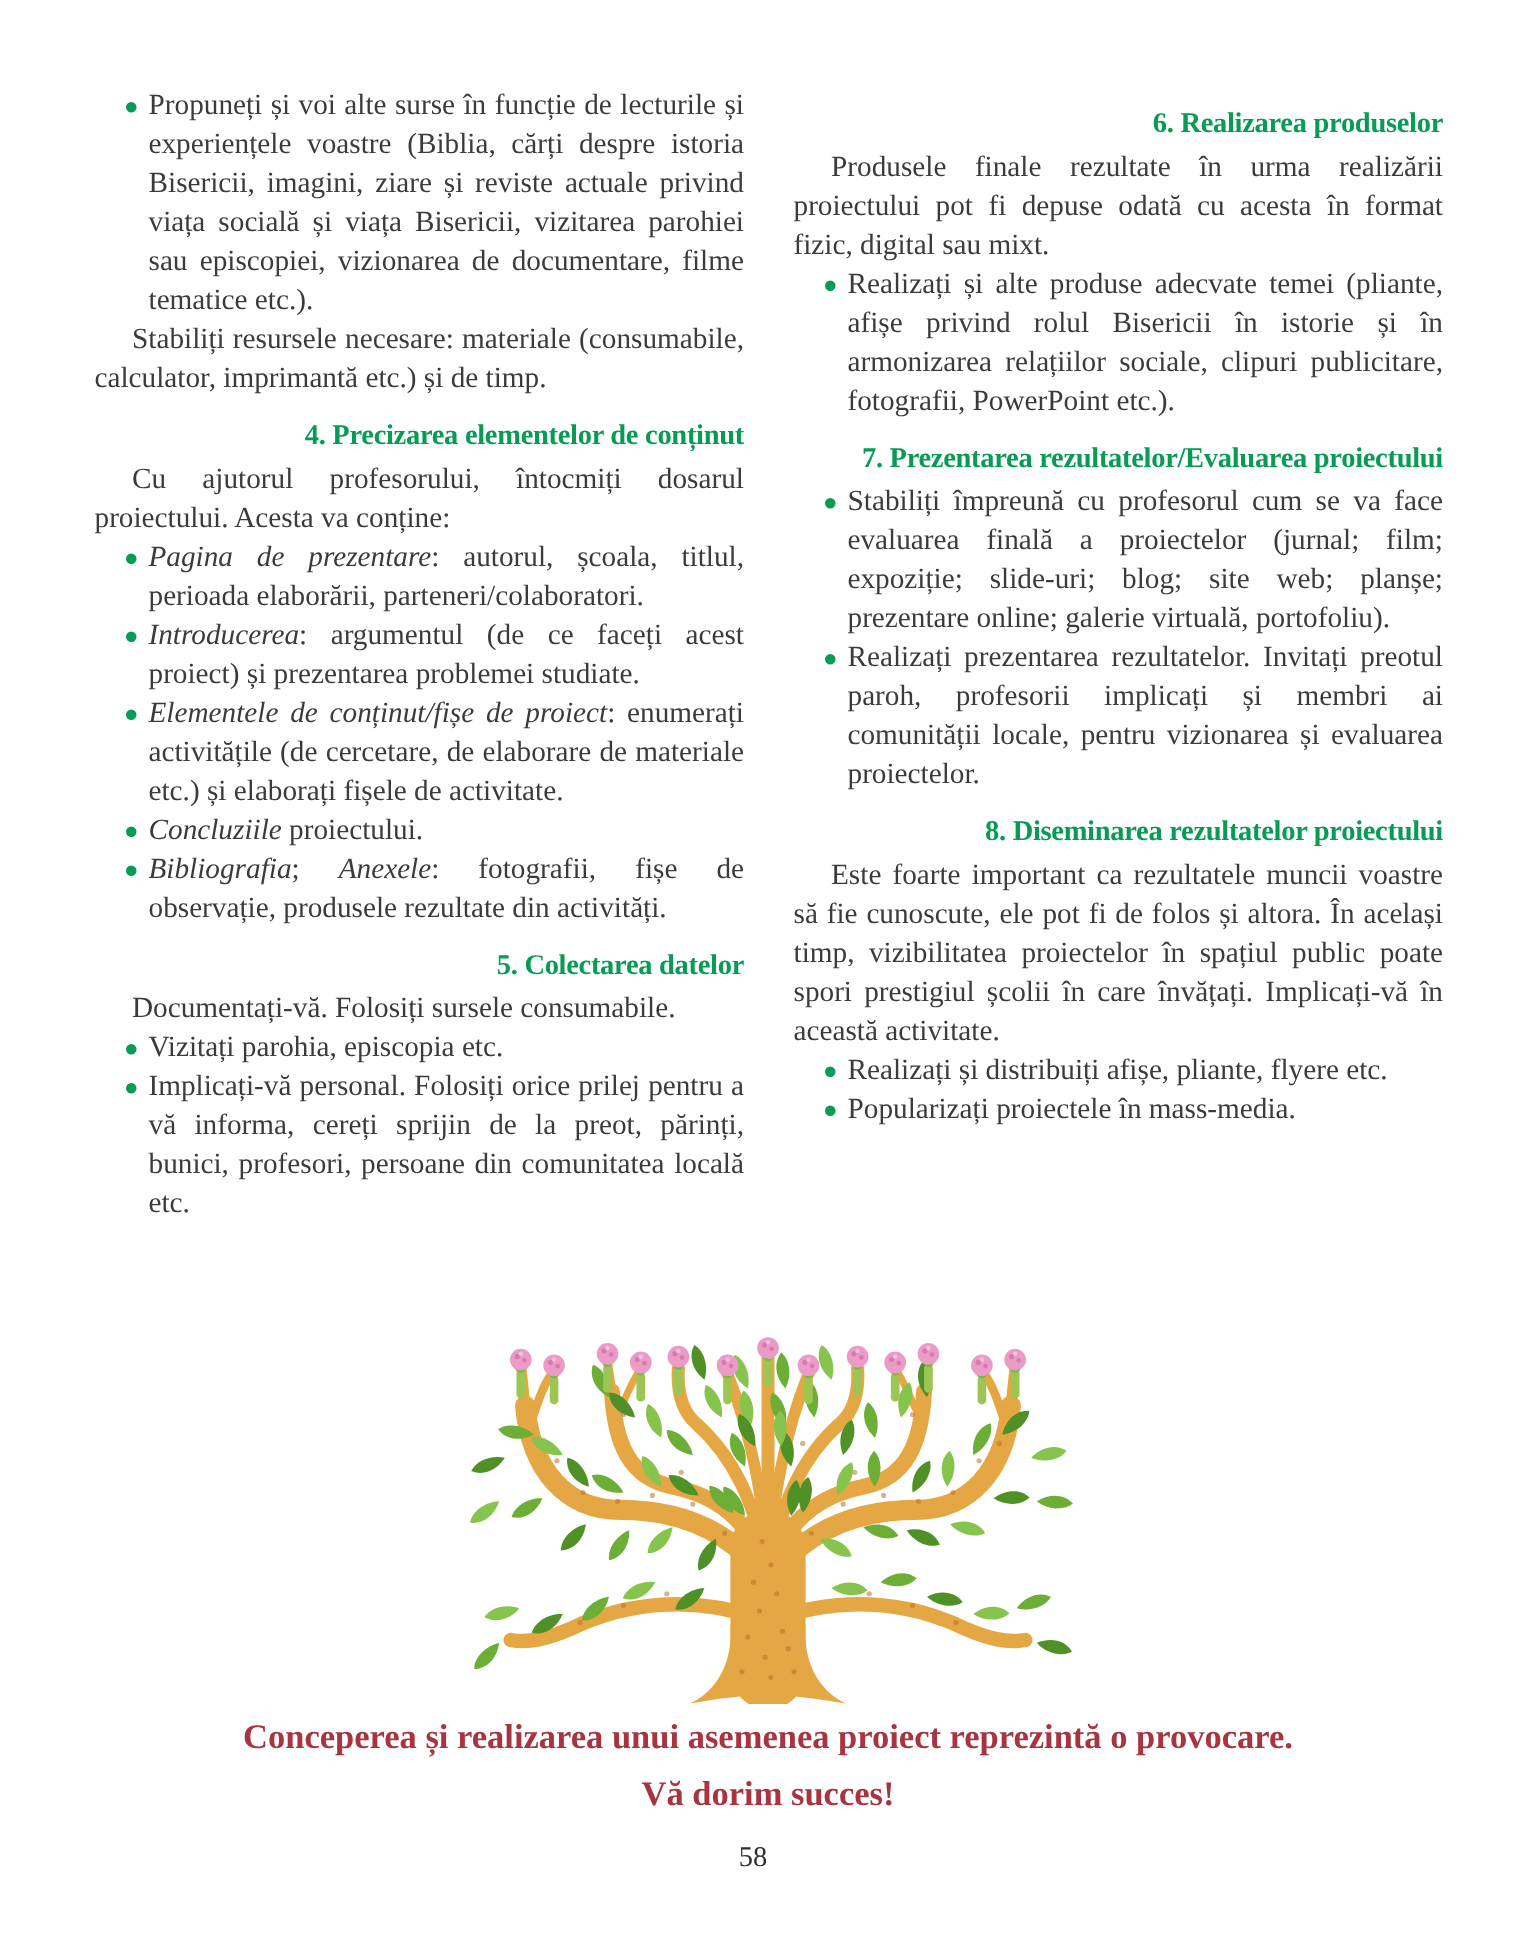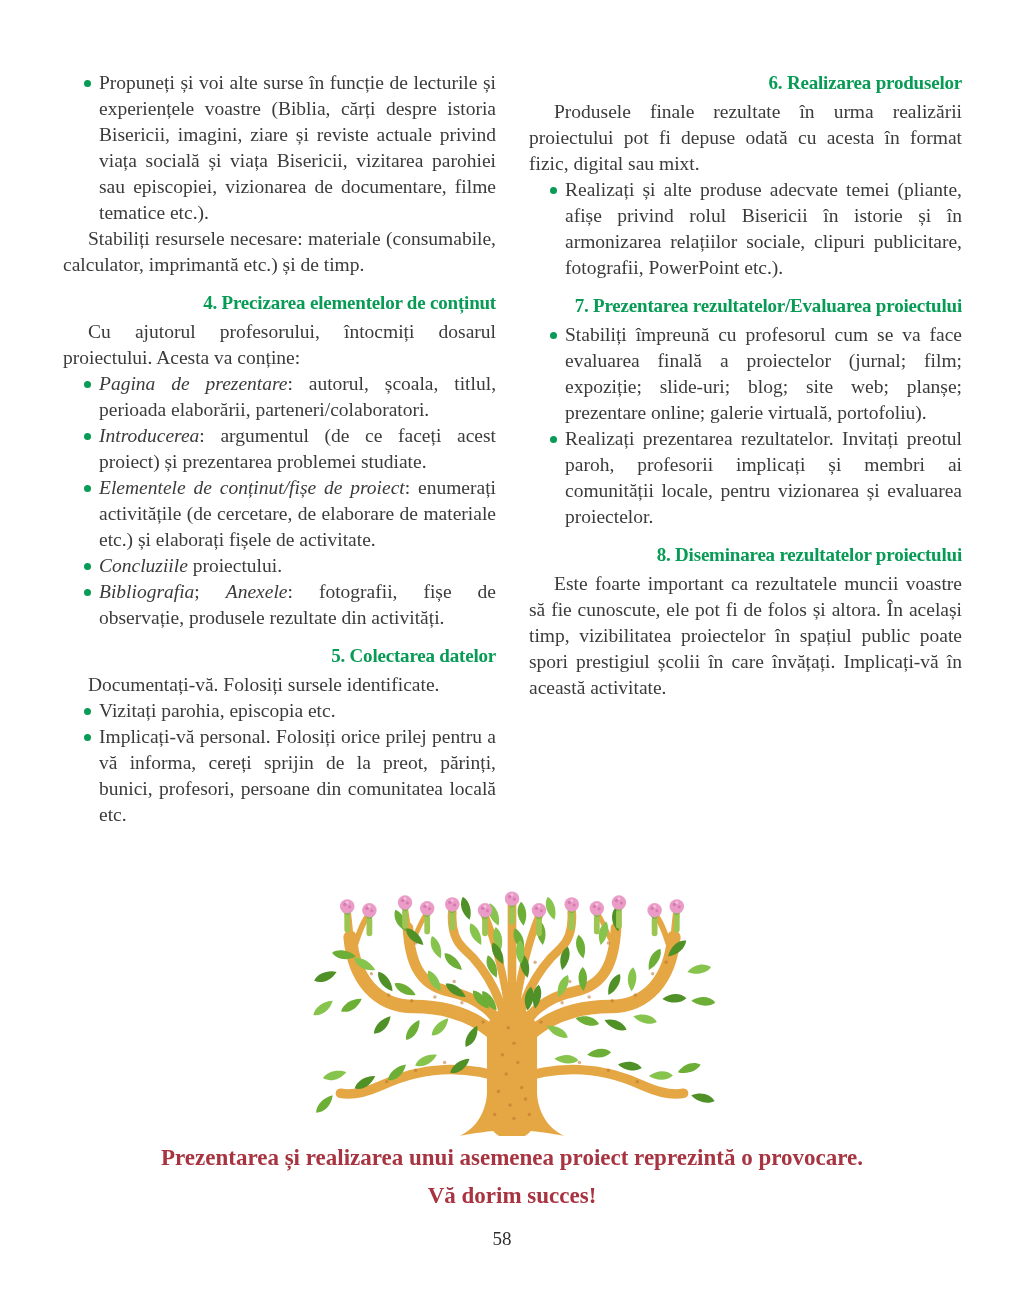--- a/index.html
+++ b/index.html
@@ -32,21 +32,21 @@
   }
   .col h3.sec-heading{
     margin:12px 0 4px 0;
     font-size:19px;
     line-height:25px;
     letter-spacing:-0.2px;
     font-weight:bold;
     color:var(--green,#079b55);
     text-align:right;
   }
-  .col > :first-child{margin-top:12px;}
+  .col > :first-child{margin-top:0;}
   .tree-wrap{
     position:absolute;left:300px;top:856px;
     width:424px;height:280px;
   }
   .footer-note{
     position:absolute;left:0;top:1139px;width:1024px;
     text-align:center;
     font-weight:bold;
     font-size:23px;
     line-height:38px;
@@ -69,33 +69,35 @@
         <p class="bullet"><span class="dot"></span><span>Propuneți și voi alte surse în funcție de lecturile și experiențele voastre (Biblia, cărți despre istoria Bisericii, imagini, ziare și reviste actuale privind viața socială și viața Bisericii, vizitarea parohiei sau episcopiei, vizionarea de documentare, filme tematice etc.).</span></p>
         <p class="para"><span>Stabiliți resursele necesare: materiale (consumabile, calculator, imprimantă etc.) și de timp.</span></p>
         <h3 class="sec-heading">4. Precizarea elementelor de conținut</h3>
         <p class="para"><span>Cu ajutorul profesorului, întocmiți dosarul proiectului. Acesta va conține:</span></p>
         <p class="bullet"><span class="dot"></span><i>Pagina de prezentare</i><span>: autorul, școala, titlul, perioada elaborării, parteneri/colaboratori.</span></p>
         <p class="bullet"><span class="dot"></span><i>Introducerea</i><span>: argumentul (de ce faceți acest proiect) și prezentarea problemei studiate.</span></p>
         <p class="bullet"><span class="dot"></span><i>Elementele de conținut/fișe de proiect</i><span>: enumerați activitățile (de cercetare, de elaborare de materiale etc.) și elaborați fișele de activitate.</span></p>
         <p class="bullet"><span class="dot"></span><i>Concluziile</i><span> proiectului.</span></p>
         <p class="bullet"><span class="dot"></span><i>Bibliografia</i><span>; </span><i>Anexele</i><span>: fotografii, fișe de observație, produsele rezultate din activități.</span></p>
         <h3 class="sec-heading">5. Colectarea datelor</h3>
-        <p class="para"><span>Documentați-vă. Folosiți sursele identificate.</span></p>
+        <p class="para"><span>Documentați-vă. Folosiți sursele consumabile.</span></p>
         <p class="bullet"><span class="dot"></span><span>Vizitați parohia, episcopia etc.</span></p>
         <p class="bullet"><span class="dot"></span><span>Implicați-vă personal. Folosiți orice prilej pentru a vă informa, cereți sprijin de la preot, părinți, bunici, profesori, persoane din comunitatea locală etc.</span></p>
       </div>
     <div class="col" id="col-right">
         <h3 class="sec-heading">6. Realizarea produselor</h3>
         <p class="para"><span>Produsele finale rezultate în urma realizării proiectului pot fi depuse odată cu acesta în format fizic, digital sau mixt.</span></p>
         <p class="bullet"><span class="dot"></span><span>Realizați și alte produse adecvate temei (pliante, afișe privind rolul Bisericii în istorie și în armonizarea relațiilor sociale, clipuri publicitare, fotografii, PowerPoint etc.).</span></p>
         <h3 class="sec-heading">7. Prezentarea rezultatelor/Evaluarea proiectului</h3>
         <p class="bullet"><span class="dot"></span><span>Stabiliți împreună cu profesorul cum se va face evaluarea finală a proiectelor (jurnal; film; expoziție; slide-uri; blog; site web; planșe; prezentare online; galerie virtuală, portofoliu).</span></p>
         <p class="bullet"><span class="dot"></span><span>Realizați prezentarea rezultatelor. Invitați preotul paroh, profesorii implicați și membri ai comunității locale, pentru vizionarea și evaluarea proiectelor.</span></p>
         <h3 class="sec-heading">8. Diseminarea rezultatelor proiectului</h3>
         <p class="para"><span>Este foarte important ca rezultatele muncii voastre să fie cunoscute, ele pot fi de folos și altora. În același timp, vizibilitatea proiectelor în spațiul public poate spori prestigiul școlii în care învățați. Implicați-vă în această activitate.</span></p>
+        <p class="bullet"><span class="dot"></span><span>Realizați și distribuiți afișe, pliante, flyere etc.</span></p>
+        <p class="bullet"><span class="dot"></span><span>Popularizați proiectele în mass-media.</span></p>
       </div>
   </div>
 
   <div class="tree-wrap">
     <svg id="tree-svg" viewBox="0 0 440 290" width="424" height="280" role="img" aria-label="Watercolor tree with orange trunk, green leaves and pink blossoms">
       <g id="tree-branches" fill="none" stroke-linecap="round">
           <path d="M220,268 L220,182" stroke="#e5a744" stroke-width="52"></path>
           <path d="M220,205 C196,172 162,156 118,156 C80,156 56,128 52,84" stroke="#e5a744" stroke-width="14"></path>
           <path d="M52,84 C51,72 50,62 49,56" stroke="#e5a744" stroke-width="7"></path>
           <path d="M56,96 C62,76 68,64 72,60" stroke="#e5a744" stroke-width="6"></path>
@@ -326,19 +328,19 @@
             <circle r="7.5" fill="#ea9cc7"></circle>
             <circle cx="-2.5" cy="-2" r="1.8" fill="#d673ae" opacity="0.85"></circle>
             <circle cx="2.5" cy="0.5" r="1.6" fill="#d673ae" opacity="0.85"></circle>
             <circle cx="0" cy="-4" r="1.5" fill="#f3c3de"></circle>
           </g>
         </g>
     </svg>
   </div>
 
   <div class="footer-note">
-    <div>Prezentarea și realizarea unui asemenea proiect reprezintă o provocare.</div>
+    <div>Conceperea și realizarea unui asemenea proiect reprezintă o provocare.</div>
     <div>Vă dorim succes!</div>
   </div>
 
   <div class="page-number">58</div>
 
 </div>
 
 </body></html>

